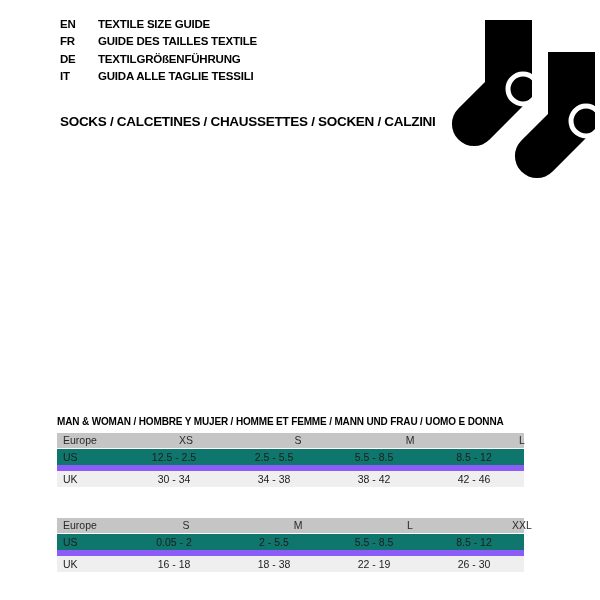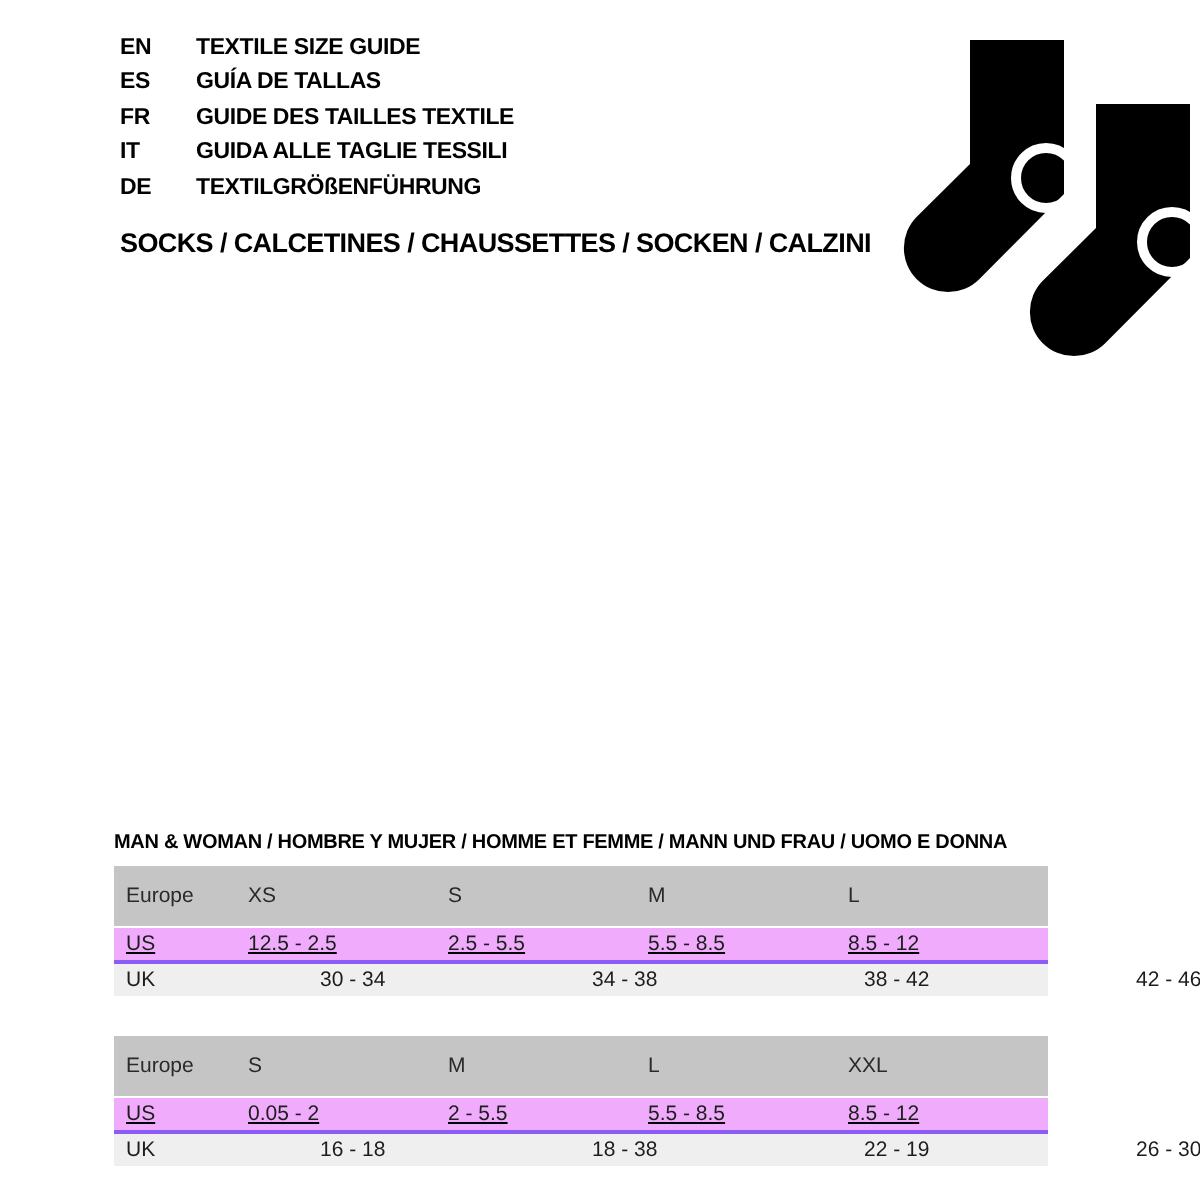--- a/index.html
+++ b/index.html
@@ -22,52 +22,48 @@
   
   .table-section{position:absolute;left:17px;width:467px;}
   .section-man{top:416px;}
   .section-children{top:513px;}
   .tbl-title{font-weight:bold;font-size:10px;letter-spacing:-0.15px;white-space:nowrap;height:12px;}
   .size-table{margin-top:5px;width:467px;}
   .trow{
     display:grid;grid-template-columns:67px 100px 100px 100px 100px;
     align-items:center;height:16px;
   }
-  .trow.head{height:30px;background:#c5c5c5;margin-bottom:1px;}
-  .trow.us{background:#f0abfc;border-bottom:2px solid #8b5cf6;text-decoration:underline;}
-  .trow.uk{background:#efefef;gap:36px;}
-  .cell{font-size:10.5px;color:#1d1d1d;line-height:1;}
+  .trow.head{height:15px;background:#c5c5c5;margin-bottom:1px;gap:12px;}
+  .trow.us{background:#0f766e;border-bottom:6px solid #8b5cf6;}
+  .trow.uk{background:#efefef;}
+  .cell{font-size:10.5px;text-align:center;color:#1d1d1d;line-height:1;}
   .cell.first{text-align:left;padding-left:6px;}
   .trow.head .cell{color:#2a2a2a;}
 </style>
 </head>
 <body>
 
 <div class="page">
 
   <div class="lang-block">
     <div class="lang-row">
       <span class="lang-code">EN</span>
       <span class="lang-label">TEXTILE SIZE GUIDE</span>
     </div>
     <div class="lang-row">
-      <span class="lang-code">ES</span>
-      <span class="lang-label">GUÍA DE TALLAS</span>
-    </div>
-    <div class="lang-row">
       <span class="lang-code">FR</span>
       <span class="lang-label">GUIDE DES TAILLES TEXTILE</span>
     </div>
     <div class="lang-row">
+      <span class="lang-code">DE</span>
+      <span class="lang-label">TEXTILGRÖßENFÜHRUNG</span>
+    </div>
+    <div class="lang-row">
       <span class="lang-code">IT</span>
       <span class="lang-label">GUIDA ALLE TAGLIE TESSILI</span>
-    </div>
-    <div class="lang-row">
-      <span class="lang-code">DE</span>
-      <span class="lang-label">TEXTILGRÖßENFÜHRUNG</span>
     </div>
   </div>
 
   <div class="category-line">SOCKS / CALCETINES / CHAUSSETTES / SOCKEN / CALZINI</div>
 
   <svg class="socks-icon" width="172" height="180" viewBox="0 0 172 180" aria-hidden="true">
     <defs>
       <path id="sock" d="M38 0 H85 V77 L42.6 119.6 A22 22 0 0 1 11.4 88.4 L38 62 Z"></path>
     </defs>
 

